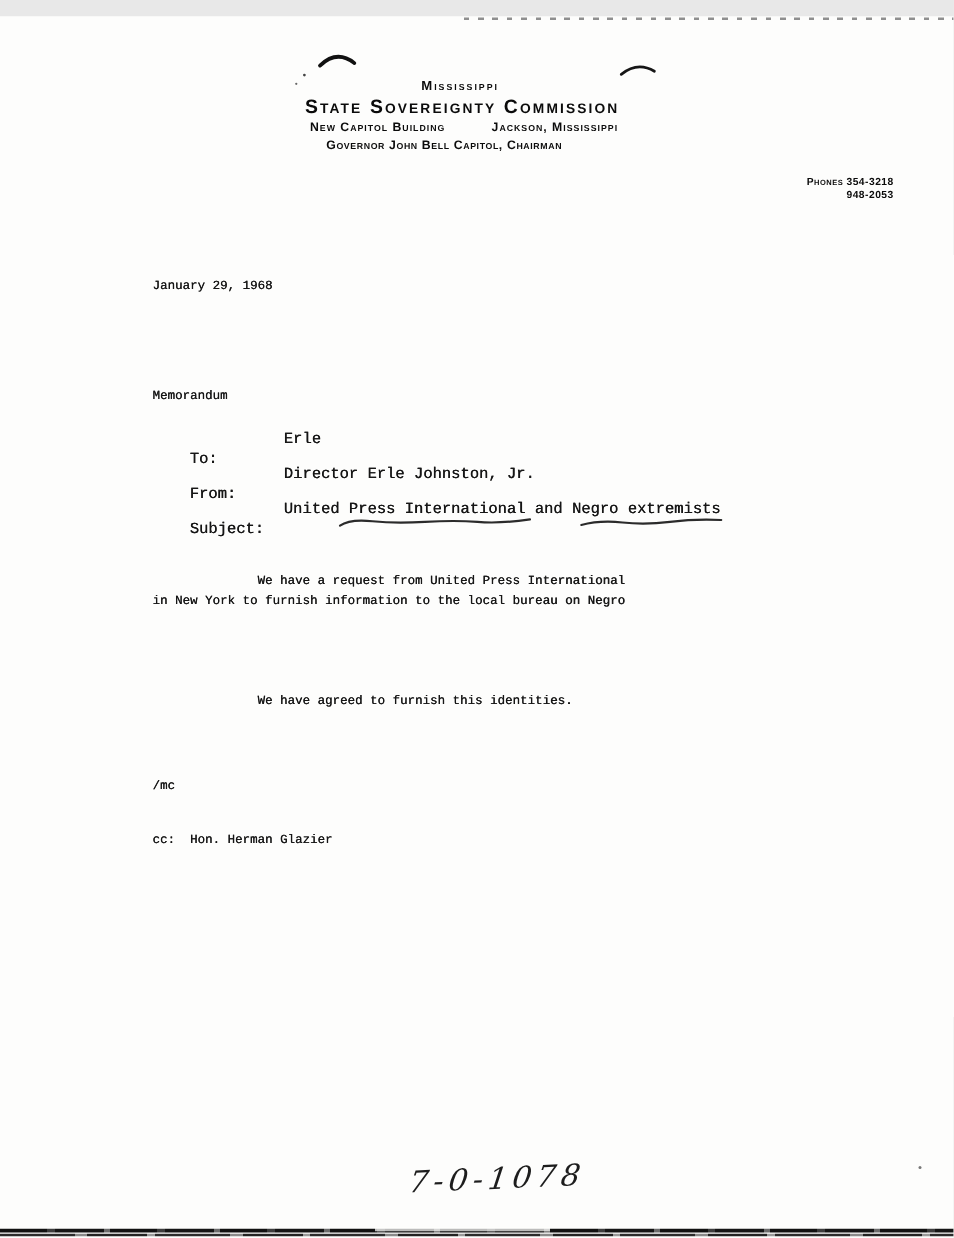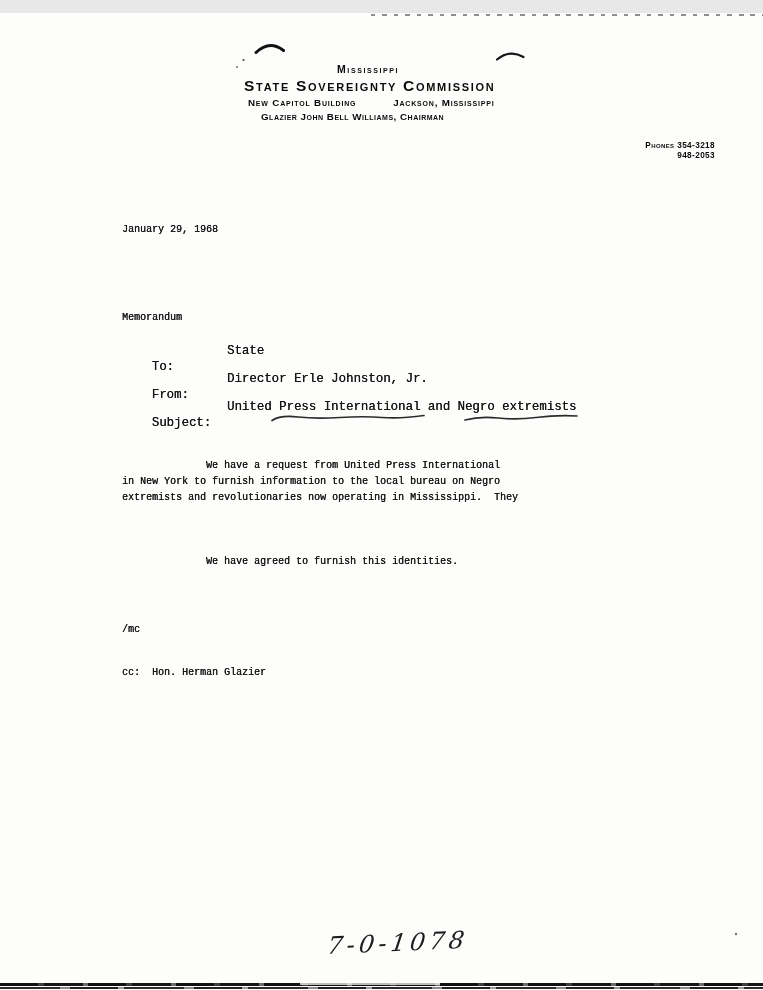--- a/index.html
+++ b/index.html
@@ -86,49 +86,48 @@
     <circle cx="237" cy="54" r="0.9" fill="#666"></circle>
     <circle cx="736" cy="921" r="1.2" fill="#777"></circle>
   </svg>
 
   <div class="lh lh-state">Mississippi</div>
   <div class="lh lh-org">State Sovereignty Commission</div>
   <div class="lh lh-addr">
     <span>New Capitol Building</span>
     <span>Jackson, Mississippi</span>
   </div>
-  <div class="lh lh-chair">Glazier John Bell Williams, Chairman</div>
+  <div class="lh lh-chair">Governor John Bell Capitol, Chairman</div>
 
   <div class="phones">
     <div>Phones 354-3218</div>
     <div>948-2053</div>
   </div>
 
   <div class="tw row-date">January 29, 1968</div>
 
   <div class="tw row-memo-heading">Memorandum</div>
 
   <div class="memo-row row-to">
     <span class="label">To:</span>
-    <span class="value">State</span>
+    <span class="value">Erle</span>
   </div>
 
   <div class="memo-row row-from">
     <span class="label">From:</span>
     <span class="value">Director Erle Johnston, Jr.</span>
   </div>
 
   <div class="memo-row row-subject">
     <span class="label">Subject:</span>
     <span class="value">United Press International and Negro extremists</span>
   </div>
 
   <div class="tw row-b1">              We have a request from United Press International</div>
   <div class="tw row-b2">in New York to furnish information to the local bureau on Negro</div>
-  <div class="tw row-b3">extremists and revolutionaries now operating in Mississippi.  They</div>
 
   <div class="tw row-p2">              We have agreed to furnish this identities.</div>
 
   <div class="tw row-initials">/mc</div>
 
   <div class="tw row-cc">cc:  Hon. Herman Glazier</div>
 
   <div class="handwritten">7-0-1078</div>
 
   <div class="edge-line-a"></div>

